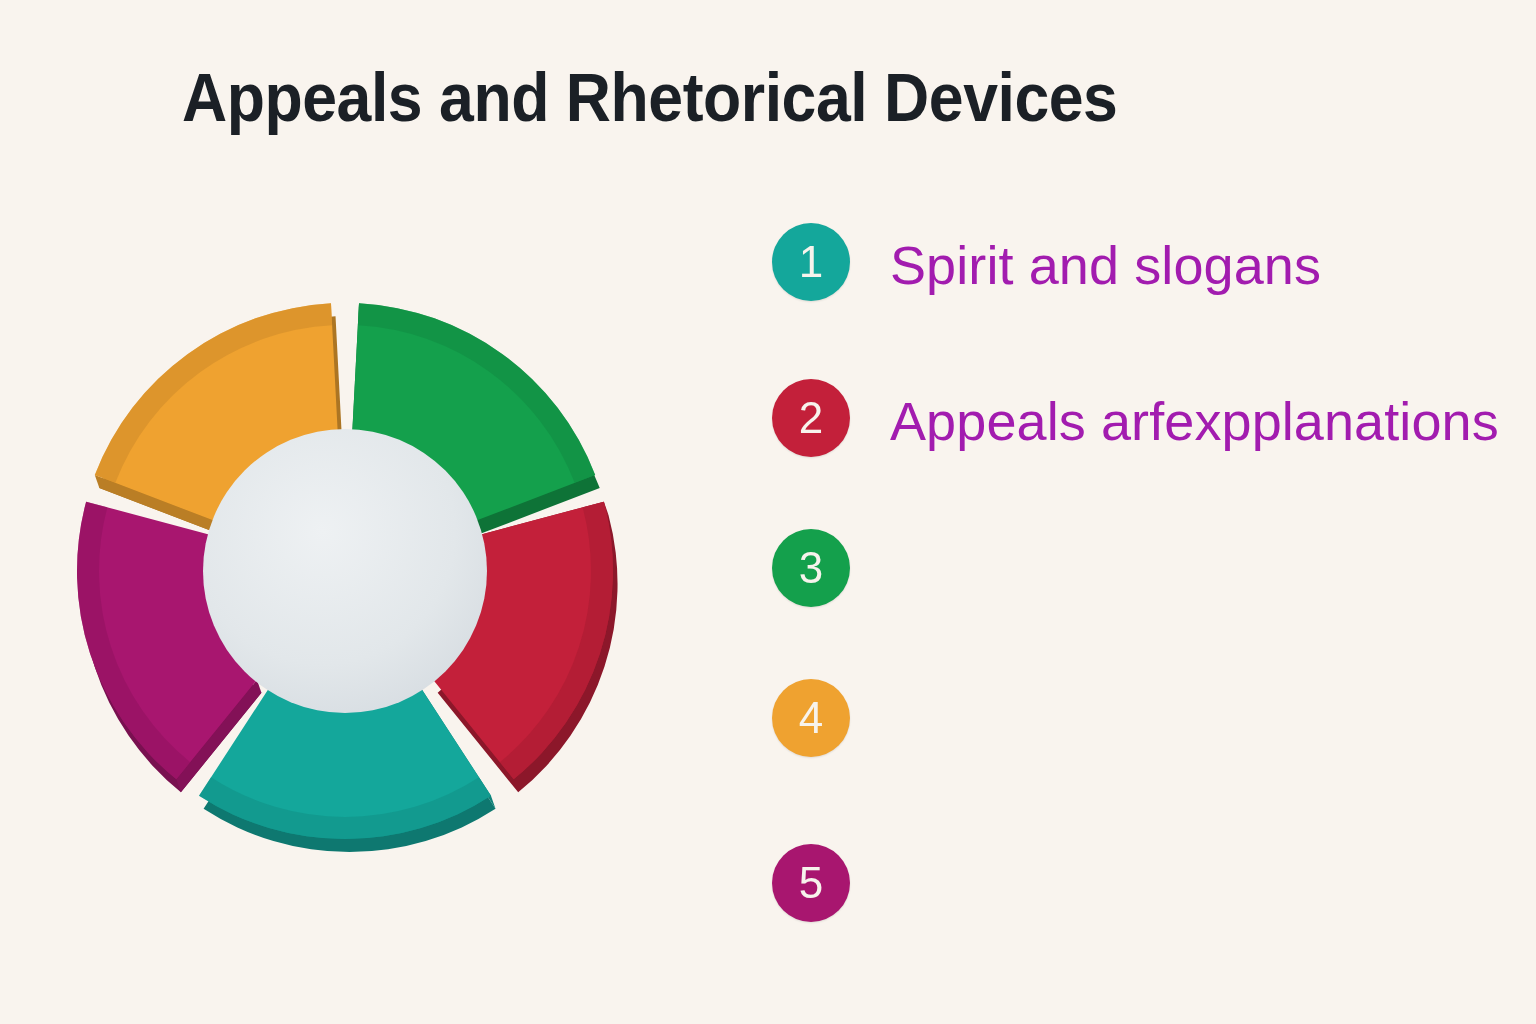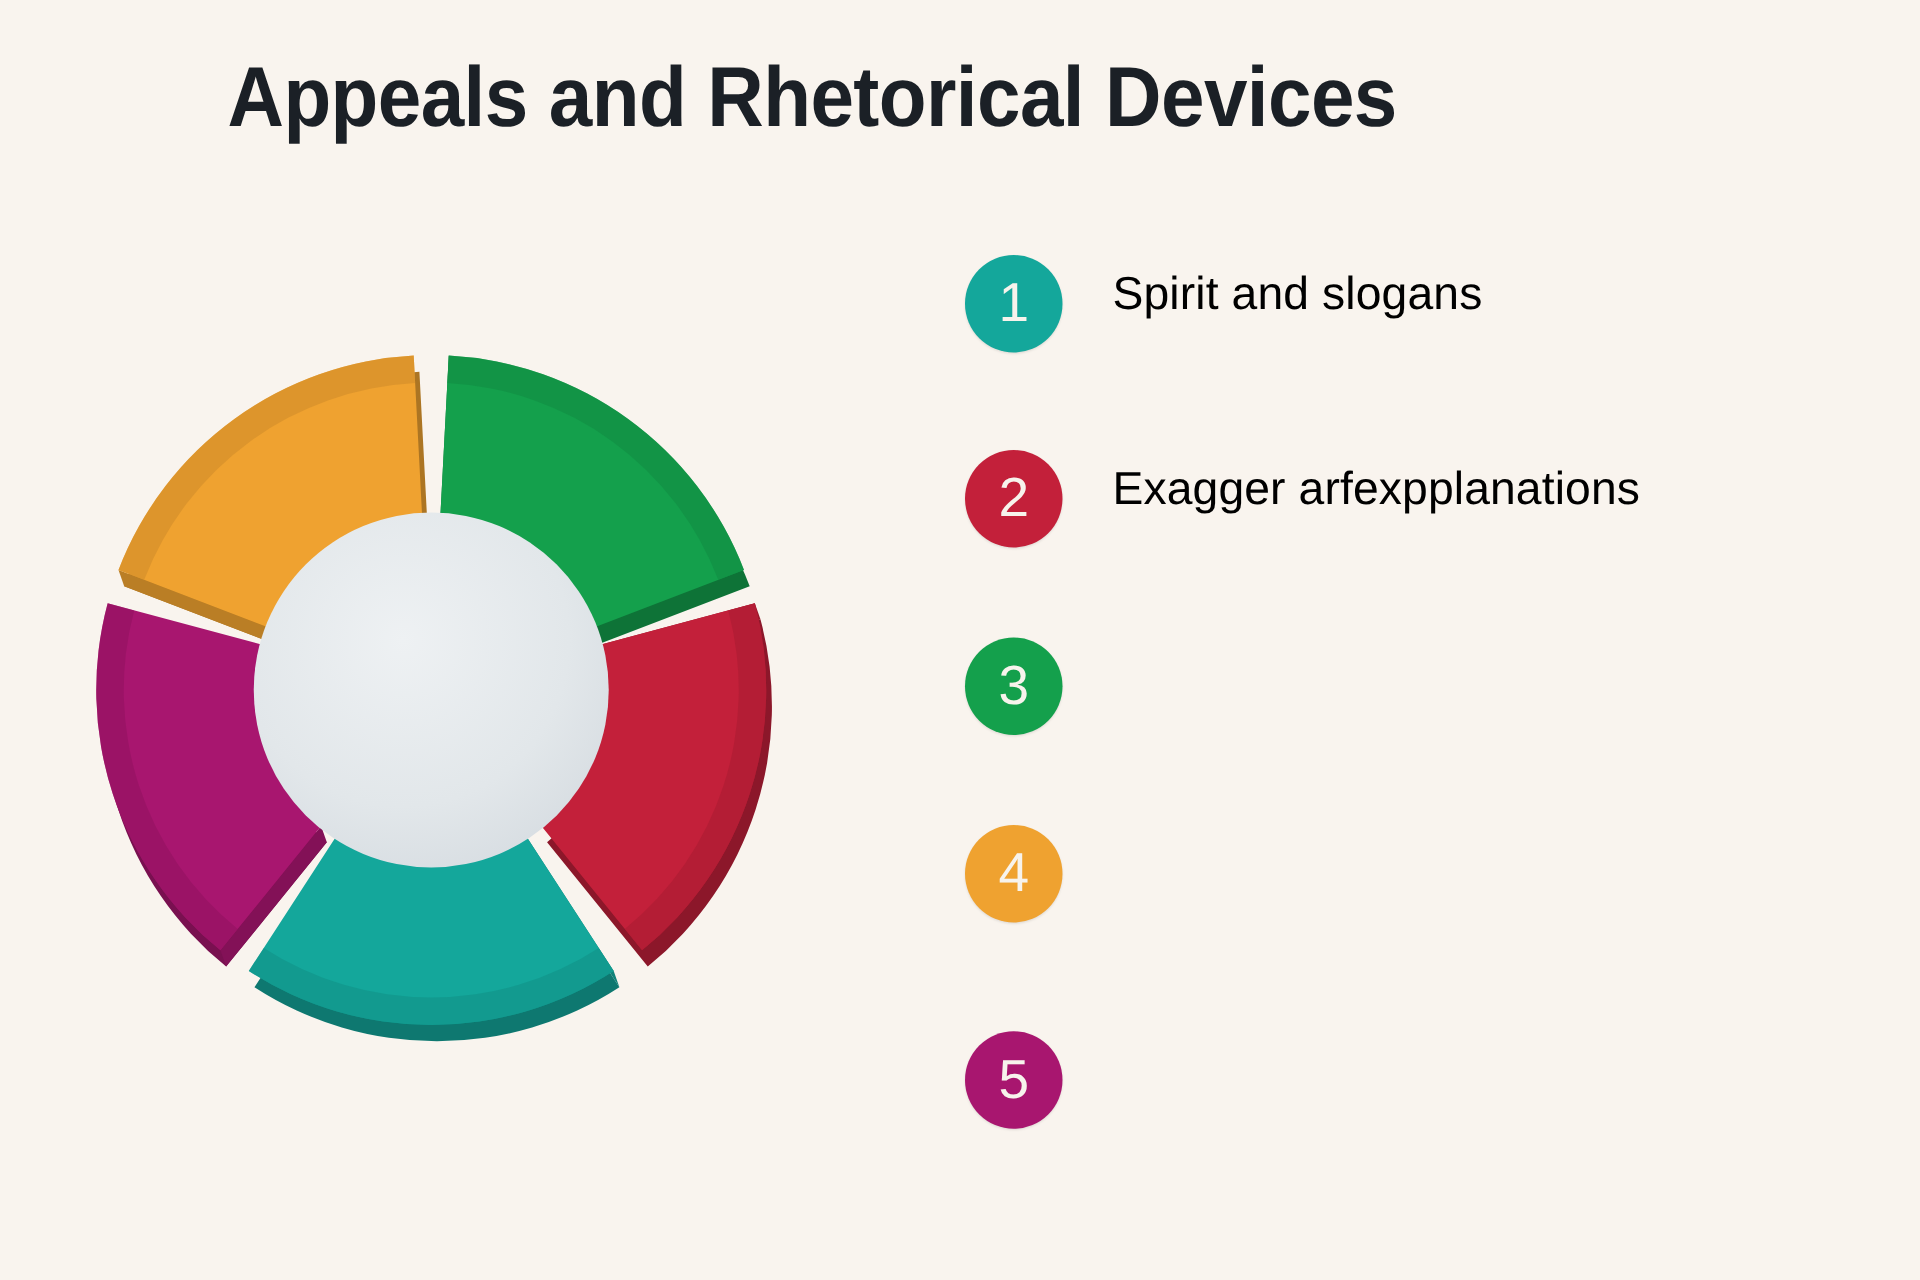--- a/index.html
+++ b/index.html
@@ -11,20 +11,21 @@
     height: 1024px;
     background: #f9f4ee;
     font-family: "Liberation Sans", sans-serif;
     overflow: hidden;
     position: relative;
   }
   #page-root {
     position: absolute;
     inset: 0;
     background: #f9f4ee;
+    margin-top: 19px;
   }
 
   
   .page-title {
     position: absolute;
     left: 182px;
     top: 44px;
     font-size: 68px;
     line-height: 1.02;
     font-weight: 700;
@@ -74,23 +75,23 @@
     justify-content: center;
     color: #f7f3ec;
     font-size: 44px;
     font-weight: 500;
     line-height: 1;
     font-family: "Liberation Sans Narrow", "Liberation Sans", sans-serif;
     box-shadow: 0 1px 2px rgba(0,0,0,0.10);
   }
   .legend-label {
     margin-left: 40px;
-    font-size: 37px;
+    font-size: 54px;
     line-height: 1.27;
-    color: #000000;
+    color: #a21caf;
     font-family: "Liberation Sans Narrow", "Liberation Sans", sans-serif;
     letter-spacing: 0.1px;
     white-space: pre-line;
     padding-top: 8px;
   }
   .legend-item.two-line .legend-label { padding-top: 2px; }
 </style>
 </head>
 <body>
 
@@ -164,21 +165,21 @@
       </svg>
   </div>
 
   <div class="legend">
       <div class="legend-item" style="top: 24px;">
         <div class="legend-badge" style="background: rgb(20, 167, 155);">1</div>
         <div class="legend-label">Spirit and slogans</div>
       </div>
       <div class="legend-item" style="top: 180px;">
         <div class="legend-badge" style="background: rgb(195, 32, 58);">2</div>
-        <div class="legend-label">Exagger arfexpplanations</div>
+        <div class="legend-label">Appeals arfexpplanations</div>
       </div>
       <div class="legend-item" style="top: 330px;">
         <div class="legend-badge" style="background: rgb(20, 160, 76);">3</div>
       </div>
       <div class="legend-item two-line" style="top: 480px;">
         <div class="legend-badge" style="background: rgb(239, 162, 48);">4</div>
       </div>
       <div class="legend-item two-line" style="top: 645px;">
         <div class="legend-badge" style="background: rgb(168, 22, 111);">5</div>
       </div>

